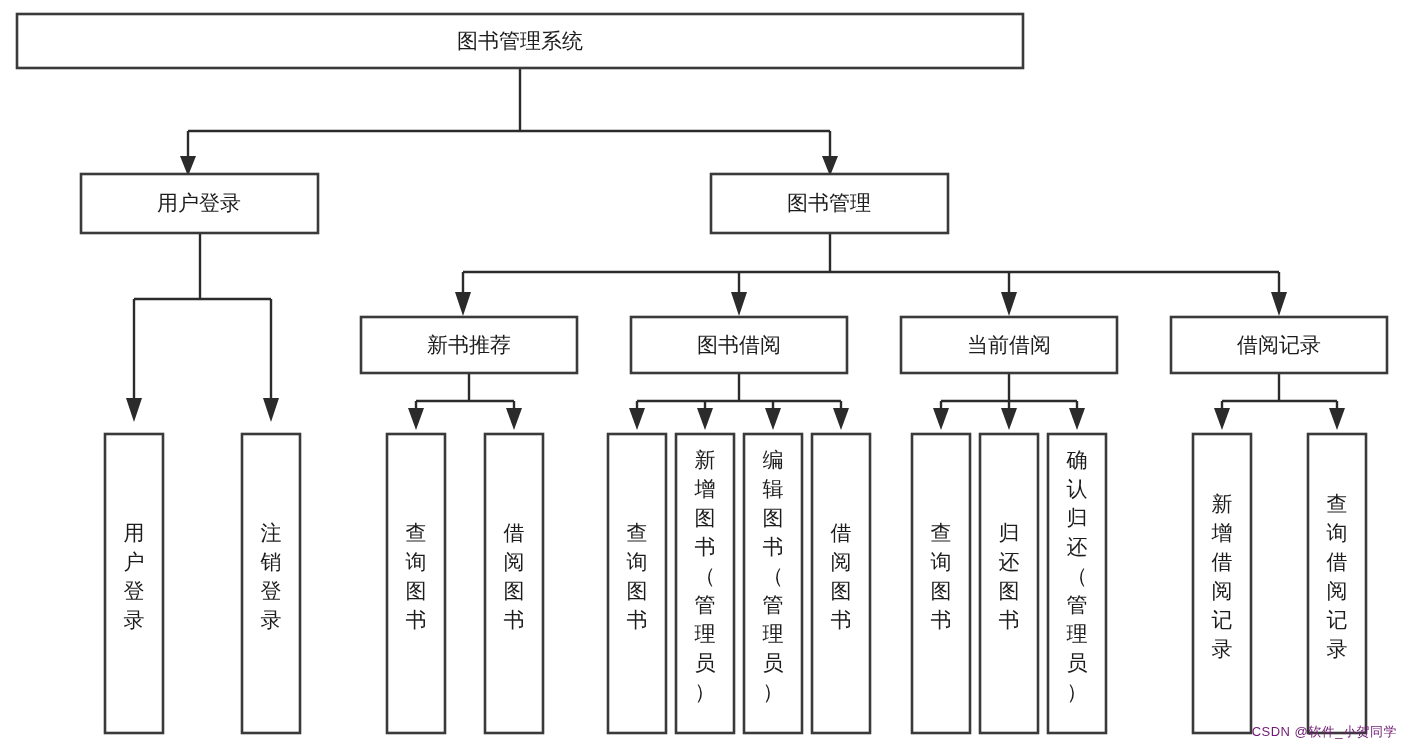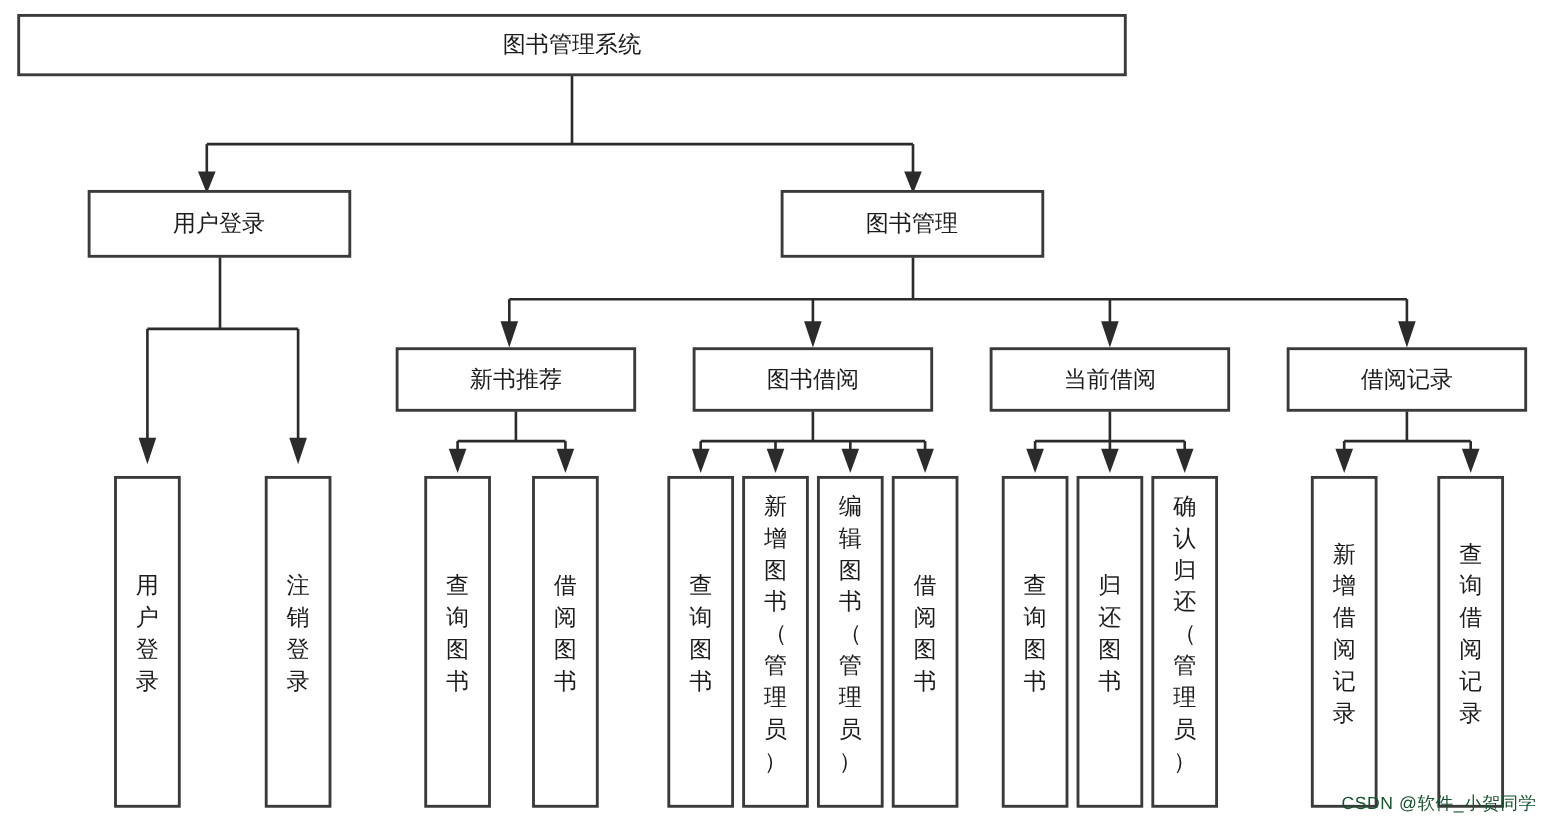--- a/index.html
+++ b/index.html
@@ -54,22 +54,22 @@
     text-anchor: middle;
   }
   .vlabel tspan {
     text-anchor: middle;
   }
   .watermark {
     position: absolute;
     right: 8px;
     bottom: 6px;
     font-family: "Liberation Sans", "DejaVu Sans", sans-serif;
-    font-size: 16px;
-    color: #14532d;
+    font-size: 13px;
+    color: #701a75;
     letter-spacing: 0.5px;
     white-space: nowrap;
     pointer-events: none;
     margin-top: 24px;
   }
 </style>
 </head>
 <body>
 
 <div id="diagram-root">

